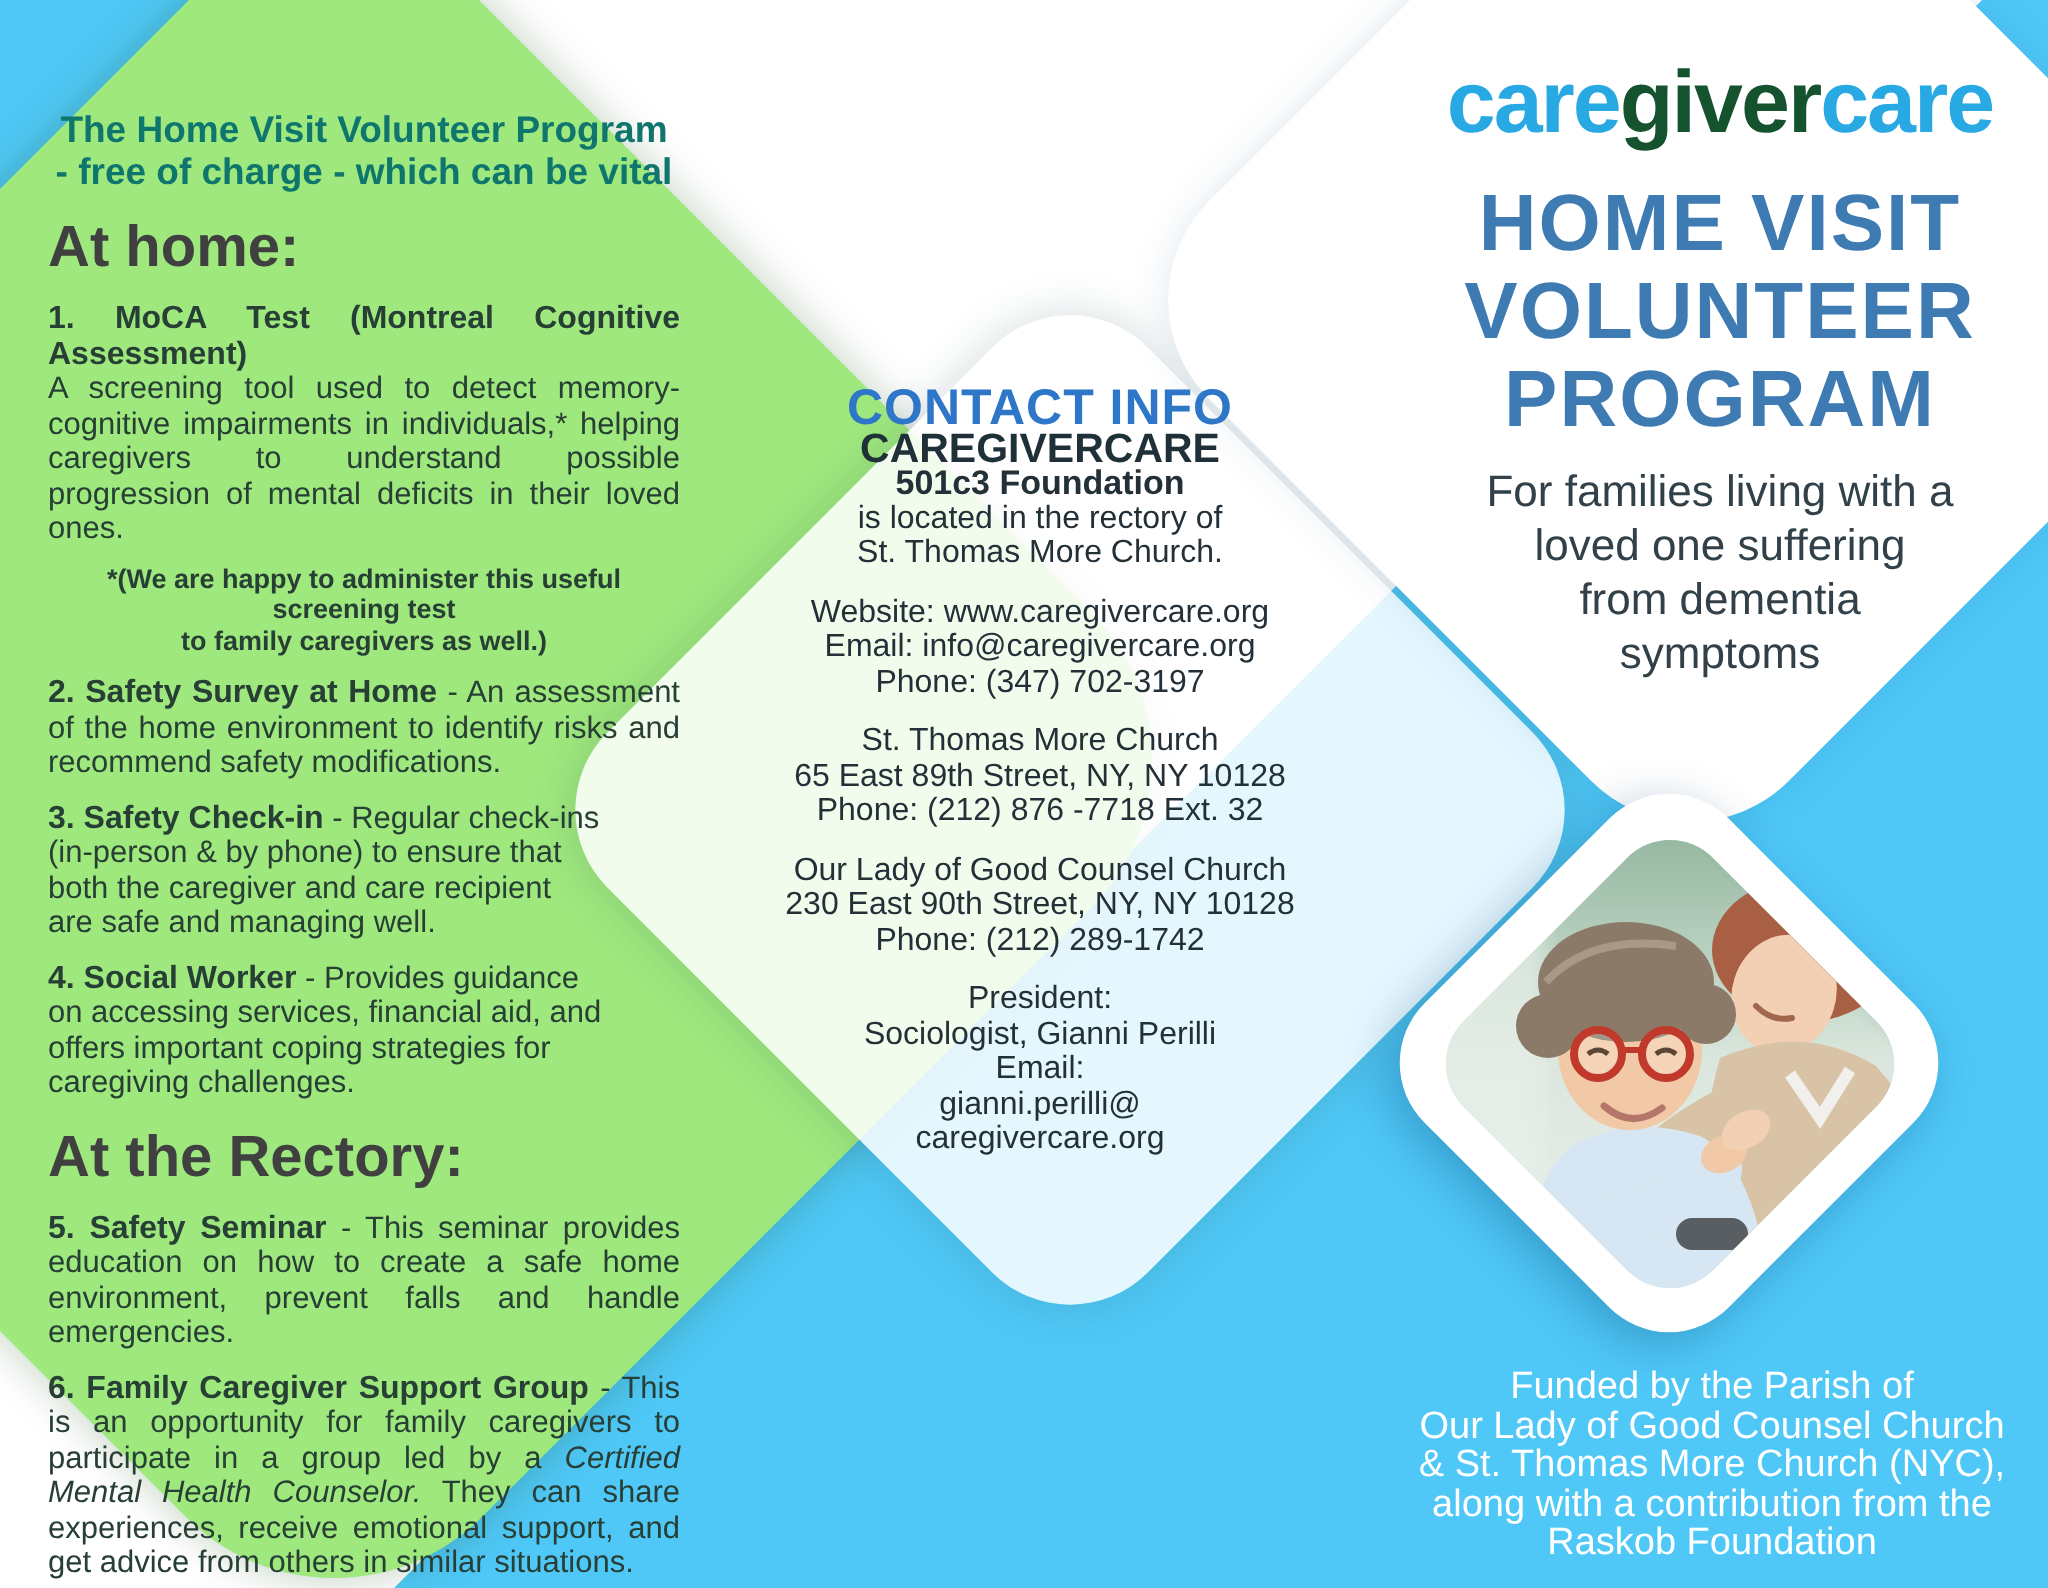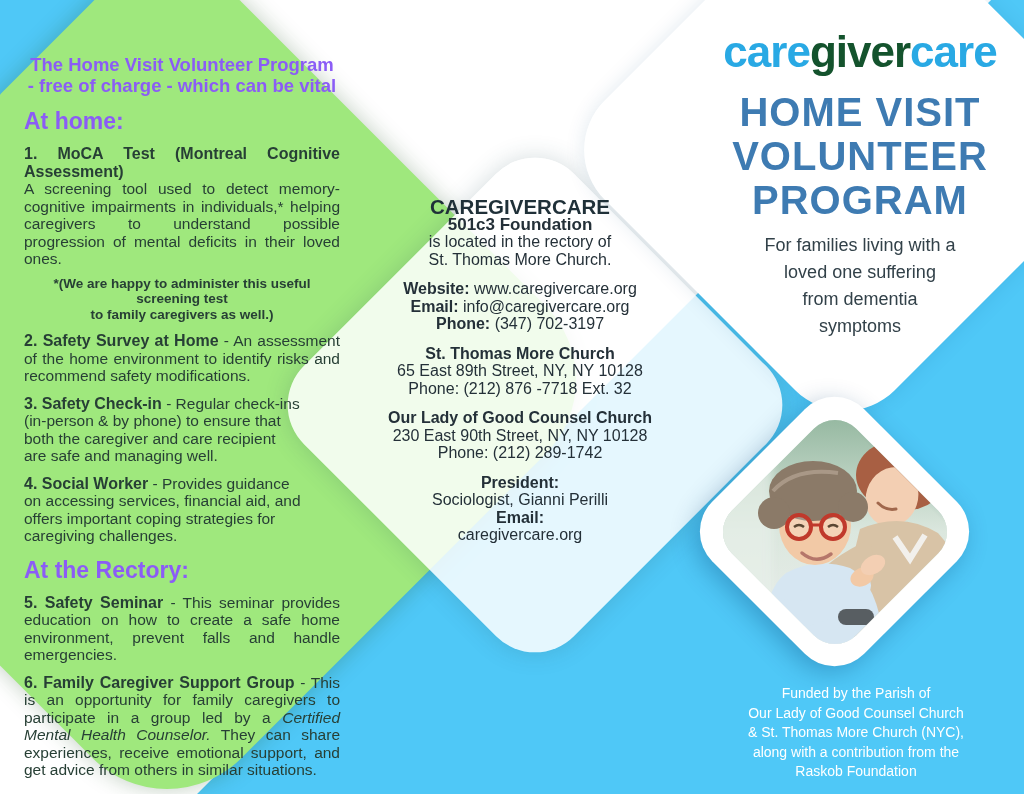--- a/index.html
+++ b/index.html
@@ -43,45 +43,45 @@
   }
   #photo-clip svg{
     position:absolute;left:-37px;top:-37px;
     transform:rotate(-45deg);
   }
 
   .txt{position:absolute;z-index:10;}
 
   
   #left-col{left:24px;top:54px;width:316px;color:#273f35;}
-  .intro{text-align:center;font-weight:bold;font-size:18.5px;line-height:21px;color:#8b5cf6;}
-  .sec-head{font-size:23px;font-weight:bold;color:#8b5cf6;margin:12px 0 0 0;}
+  .intro{text-align:center;font-weight:bold;font-size:18.5px;line-height:21px;color:#0f766e;}
+  .sec-head{font-size:29px;font-weight:bold;color:#404040;margin:12px 0 0 0;}
   .item{font-size:15.5px;line-height:17.5px;text-align:justify;margin:10px 0 0 0;}
   .item b{font-size:16px;}
   .item.narrow{width:278px;text-align:left;}
   .note{font-size:13.5px;line-height:15.5px;text-align:center;margin:8px 0 0 0;font-weight:bold;}
 
   
   #mid-col{left:368px;top:196px;width:304px;text-align:center;color:#243038;font-size:16px;line-height:17.5px;}
   .ci-head{font-size:25px;font-weight:bold;color:#2d76c8;letter-spacing:.5px;}
   .ci-org{font-size:20.5px;font-weight:bold;color:#1f3038;margin-top:2px;}
   .ci-org2{font-size:17px;font-weight:bold;}
   .gap12{margin-top:12px;}
-  .bld{font-weight:bold;}
+  .bld{font-weight:normal;}
 
   
   #logo{left:700px;top:28px;width:320px;text-align:center;
         font-size:44px;font-weight:bold;letter-spacing:-1px;line-height:48px;}
   #logo .lb{color:#29a9e4;} #logo .lg{color:#14532d;margin-top:48px;}
   #main-title{left:690px;top:90px;width:340px;text-align:center;
         font-size:40px;font-weight:bold;line-height:44px;color:#3e7bb2;letter-spacing:1px;}
   #subtitle{left:700px;top:232px;width:320px;text-align:center;
-        font-size:18px;line-height:27px;color:#324149;}
+        font-size:22px;line-height:27px;color:#324149;}
   #funded{left:690px;top:684px;width:332px;text-align:center;
-        font-size:14px;line-height:19.5px;color:#ffffff;}
+        font-size:19px;line-height:19.5px;color:#ffffff;}
 </style>
 </head>
 <body>
 
 <div class="shape" id="blue-main"></div>
 <div class="shape" id="blue-corner"></div>
 <div class="shape" id="green-diamond"></div>
 <div class="shape" id="mid-diamond"></div>
 <div class="shape" id="title-diamond"></div>
 <div class="shape" id="photo-diamond"></div>
@@ -141,20 +141,21 @@
     <span>to family caregivers as well.)</span></p>
   <p class="item"><b>2. Safety Survey at Home</b><span> - An assessment of the home environment to identify risks and recommend safety modifications.</span></p>
   <p class="item narrow"><b>3. Safety Check-in</b><span> - Regular check-ins (in-person &amp; by phone) to ensure that both the caregiver and care recipient are safe and managing well.</span></p>
   <p class="item narrow"><b>4. Social Worker</b><span> - Provides guidance on accessing services, financial aid, and offers important coping strategies for caregiving challenges.</span></p>
   <div class="sec-head">At the Rectory:</div>
   <p class="item"><b>5. Safety Seminar</b><span> - This seminar provides education on how to create a safe home environment, prevent falls and handle emergencies.</span></p>
   <p class="item"><b>6. Family Caregiver Support Group</b><span> - This is an opportunity for family caregivers to participate in a group led by a </span><i>Certified Mental Health Counselor.</i><span> They can share experiences, receive emotional support, and get advice from others in similar situations.</span></p>
 </div>
 
 <div class="txt" id="mid-col">
+  <div class="ci-head">CONTACT INFO</div>
   <div class="ci-org">CAREGIVERCARE</div>
   <div class="ci-org2">501c3 Foundation</div>
   <div>is located in the rectory of</div>
   <div>St. Thomas More Church.</div>
   <div class="gap12">
     <span class="bld">Website:</span>
     <span>www.caregivercare.org</span>
   </div>
   <div>
     <span class="bld">Email:</span>
@@ -166,20 +167,21 @@
   </div>
   <div class="gap12 bld">St. Thomas More Church</div>
   <div>65 East 89th Street, NY, NY 10128</div>
   <div>Phone: (212) 876 -7718 Ext. 32</div>
   <div class="gap12 bld">Our Lady of Good Counsel Church</div>
   <div>230 East 90th Street, NY, NY 10128</div>
   <div>Phone: (212) 289-1742</div>
   <div class="gap12 bld">President:</div>
   <div>Sociologist, Gianni Perilli</div>
   <div class="bld">Email:</div>
+  <div>gianni.perilli@</div>
   <div>caregivercare.org</div>
 </div>
 
 <div class="txt" id="logo">
   <span class="lb">care</span><span class="lg">giver</span><span class="lb">care</span>
 </div>
 <div class="txt" id="main-title">
   <div>HOME VISIT</div>
   <div>VOLUNTEER</div>
   <div>PROGRAM</div>

